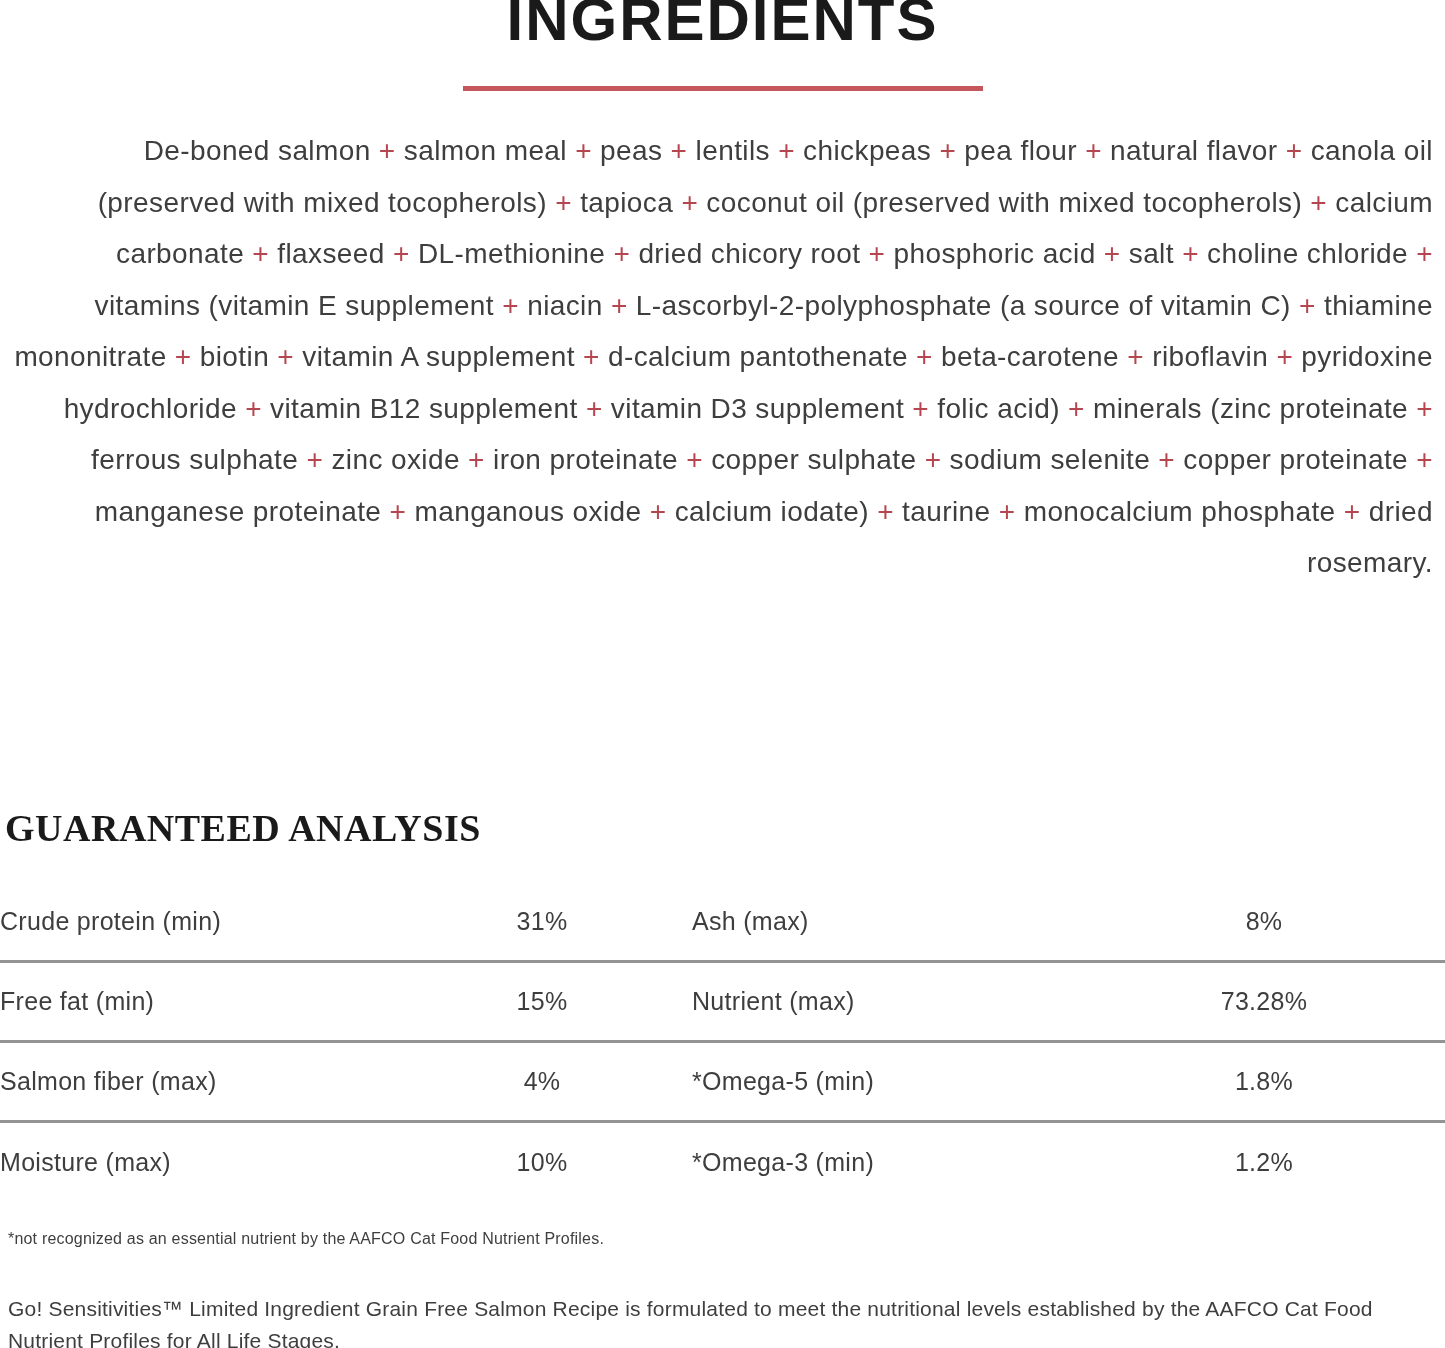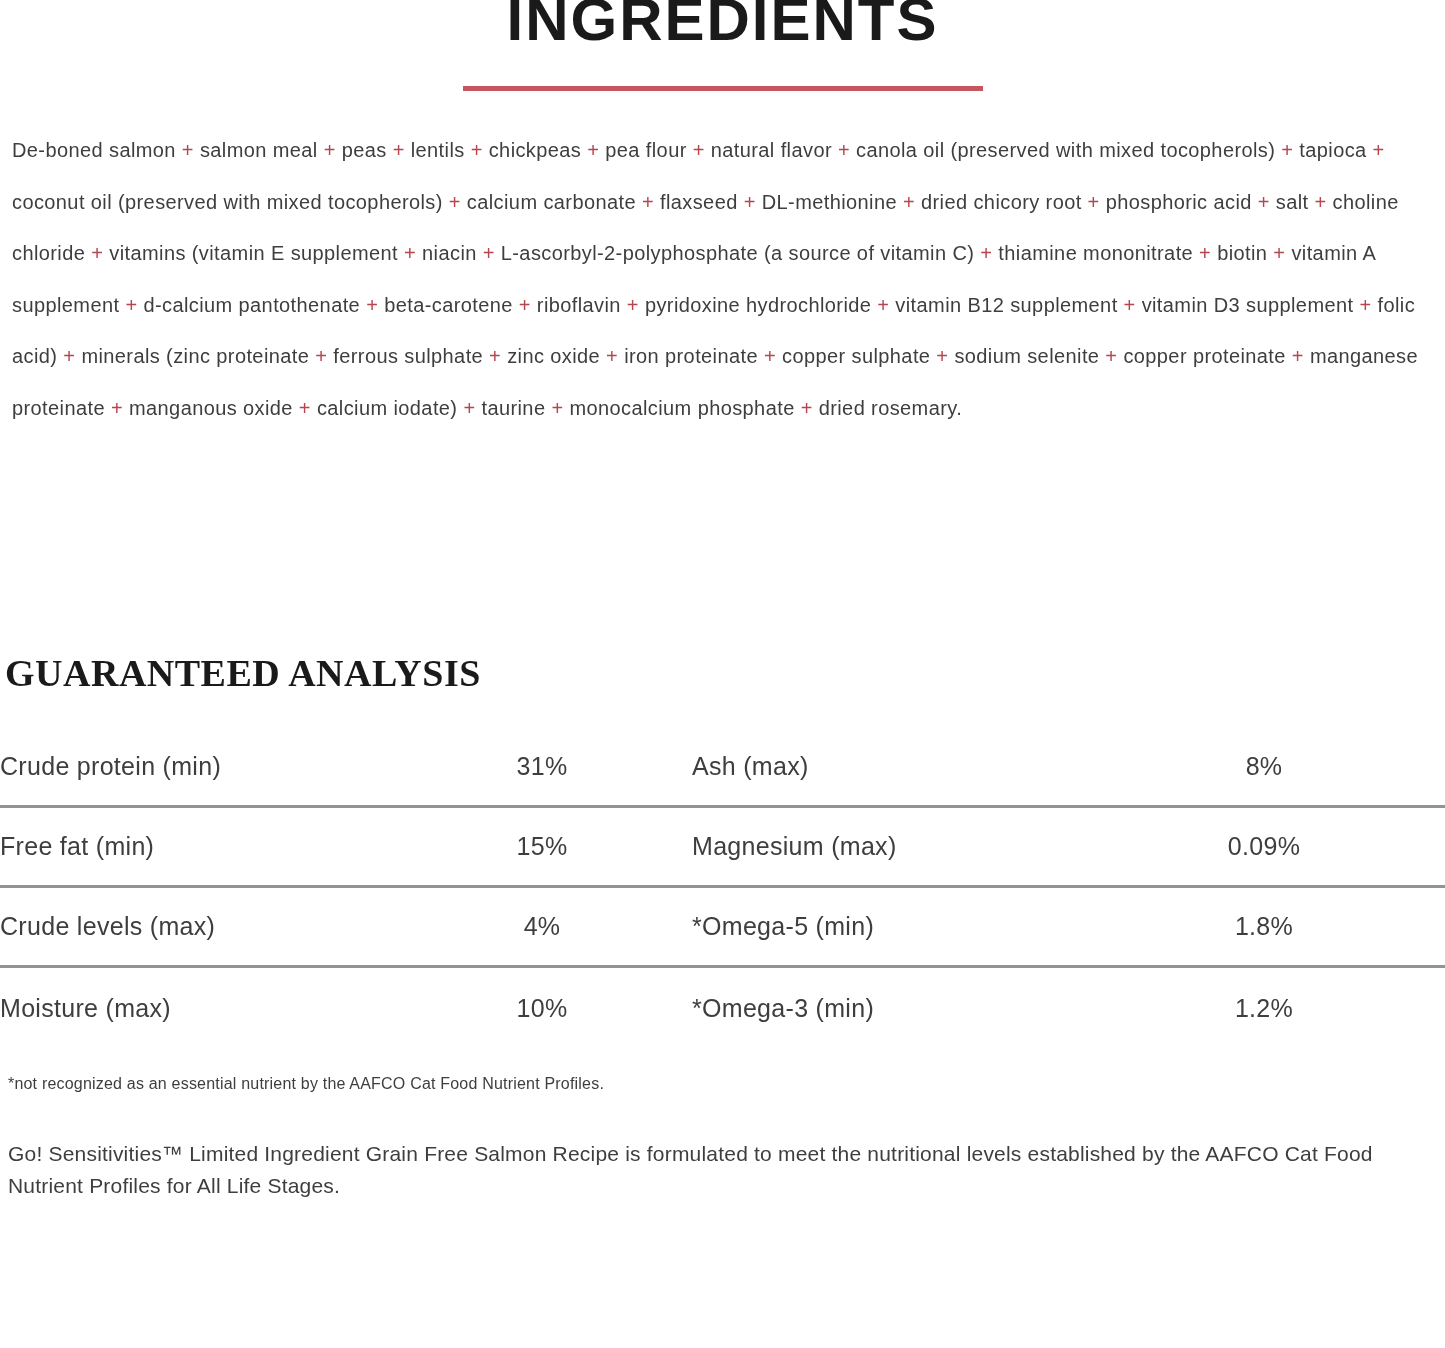--- a/index.html
+++ b/index.html
@@ -28,22 +28,22 @@
     margin: -10px 0 0 0;
   }
   .red-rule {
     width: 520px; height: 5px;
     background: var(--rule);
     margin: 36px auto 0 auto;
   }
   .ingredients {
     width: 1421px;
     margin: 34px auto 0 auto;
-    text-align: left;
-    font-size: 20px;
+    text-align: right;
+    font-size: 28px;
     line-height: 51.5px;
     letter-spacing: 0.4px;
     color: var(--body-text);
   }
   .ingredients .plus { color: var(--plus); }
   h2.ga-heading {
     font-size: 38px;
     font-weight: bold;
     letter-spacing: 0.5px;
     color: var(--heading-text);
@@ -96,25 +96,25 @@
       <div class="lbl">Crude protein (min)</div>
       <div class="val">31%</div>
       <div class="sp"></div>
       <div class="lbl">Ash (max)</div>
       <div class="val">8%</div>
     </div>
     <div class="ga-row">
       <div class="lbl">Free fat (min)</div>
       <div class="val">15%</div>
       <div class="sp"></div>
-      <div class="lbl">Magnesium (max)</div>
-      <div class="val">0.09%</div>
+      <div class="lbl">Nutrient (max)</div>
+      <div class="val">73.28%</div>
     </div>
     <div class="ga-row">
-      <div class="lbl">Crude levels (max)</div>
+      <div class="lbl">Salmon fiber (max)</div>
       <div class="val">4%</div>
       <div class="sp"></div>
       <div class="lbl">*Omega-5 (min)</div>
       <div class="val">1.8%</div>
     </div>
     <div class="ga-row">
       <div class="lbl">Moisture (max)</div>
       <div class="val">10%</div>
       <div class="sp"></div>
       <div class="lbl">*Omega-3 (min)</div>

